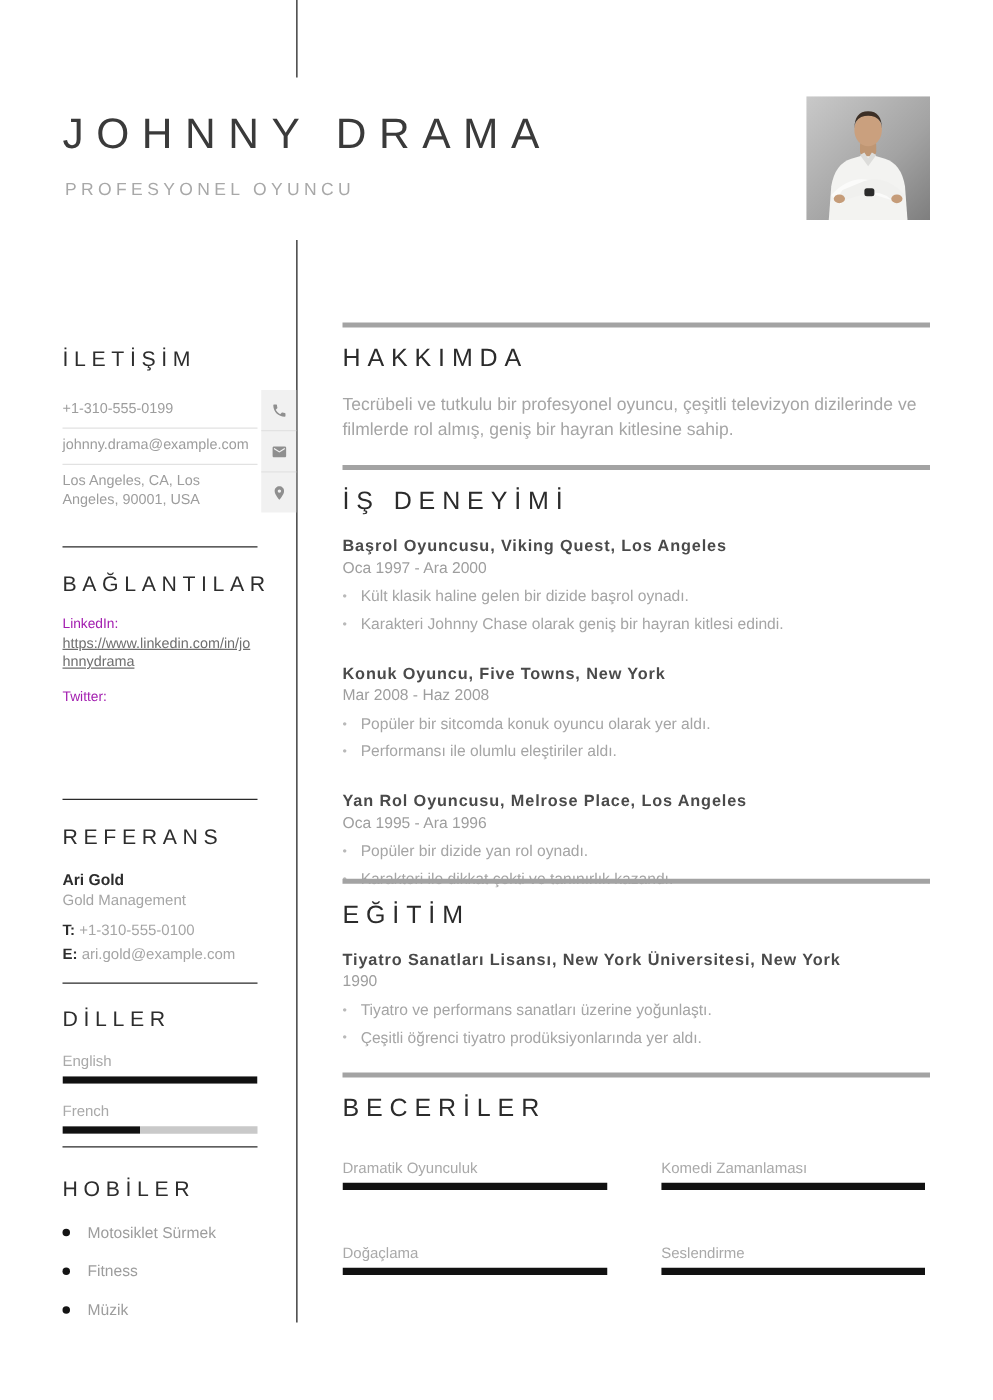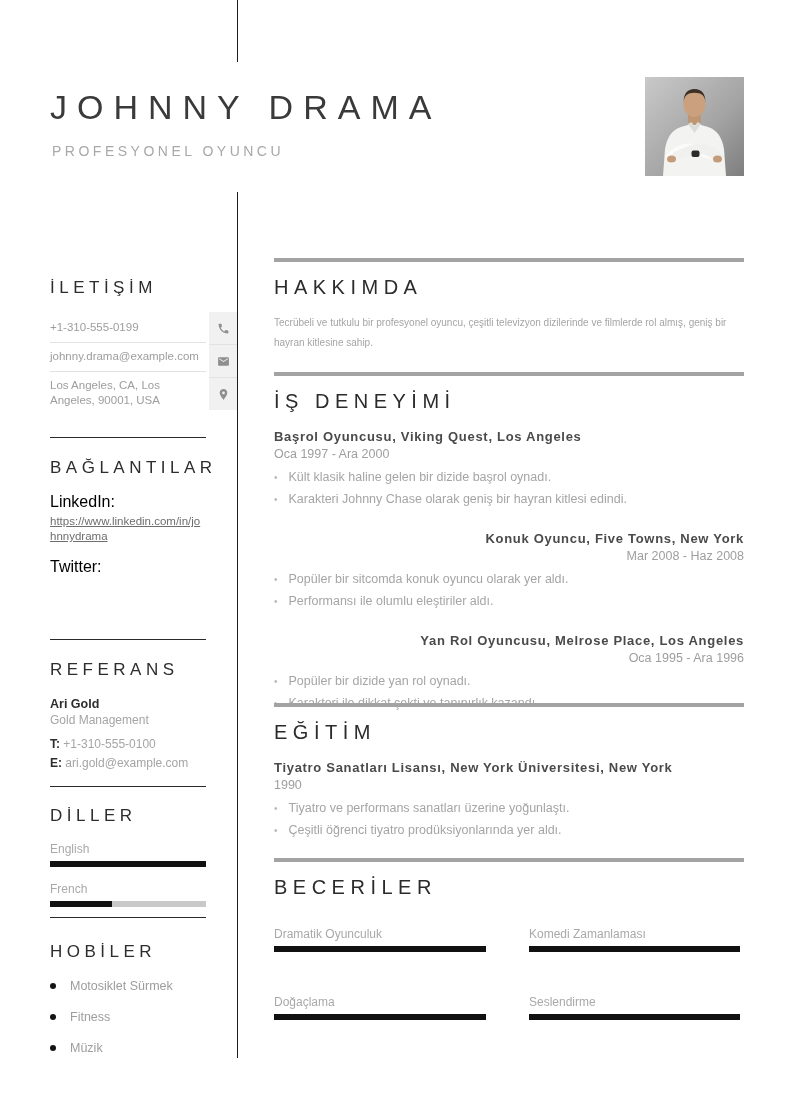--- a/index.html
+++ b/index.html
@@ -37,21 +37,21 @@
   .icon-strip {
     position:absolute; left:209px; top:312px; width:28px; height:98px;
     background:#f1f1f1; display:flex; flex-direction:column;
   }
   .icon-cell { flex:1; display:flex; align-items:center; justify-content:center; }
   .icon-cell.bordered { border-bottom:1px solid #e2e2e2; }
   .icon-cell svg { width:13px; height:13px; fill:#8f8f8f; }
 
   
   .link-group { margin-top:14px; }
-  .link-label { font-size:16px; color:#000000; margin-bottom:3px; }
+  .link-label { font-size:11px; color:#a21caf; margin-bottom:3px; }
   .link-url {
     font-size:11.5px; color:#6e6e6e; text-decoration:underline;
     word-break:break-all; line-height:15px; display:block;
   }
   .link-group + .link-group { margin-top:14px; }
 
   
   .ref-name { margin-top:16px; font-size:12.5px; font-weight:bold; color:#2d2d2d; }
   .ref-company { font-size:12px; color:#a5a5a5; margin-top:2px; }
   .ref-line { font-size:12px; color:#a5a5a5; margin-top:5px; }
@@ -71,24 +71,24 @@
     display:flex; align-items:center;
   }
   .hobby-list li::before {
     content:""; width:6px; height:6px; border-radius:50%; background:#141414;
     margin-right:14px; flex:0 0 auto;
   }
 
   
   .rsec { position:absolute; left:274px; width:470px; border-top:4px solid #a3a3a3; }
   .rsec-h { padding-top:14px; font-size:20px; letter-spacing:5.5px; color:#2b2b2b; font-weight:400; }
-  .about-text { margin-top:14px; font-size:10px; line-height:20px; color:#a5a5a5; }
+  .about-text { margin-top:14px; font-size:14px; line-height:20px; color:#a5a5a5; }
 
   .job { margin-top:15px; }
-  .job + .job { margin-top:23px;text-align:right; }
+  .job + .job { margin-top:23px; }
   .job-title { font-size:13px; font-weight:bold; color:#4a4a4a; letter-spacing:0.7px; line-height:17px; }
   .job-dates { font-size:12.5px; color:#9e9e9e; margin-top:2px; }
   .job-bullets { list-style:none; margin-top:9px; }
   .job-bullets li {
     font-size:12.5px; color:#a5a5a5; line-height:15px; margin-bottom:7px;
     display:flex;
   }
   .job-bullets li::before {
     content:"\2022"; color:#b9b9b9; font-size:10px; line-height:15px;
     margin-right:11px; flex:0 0 auto;

